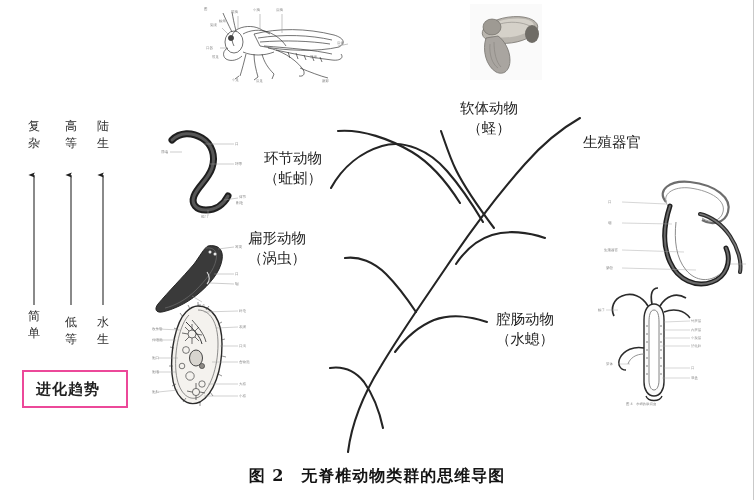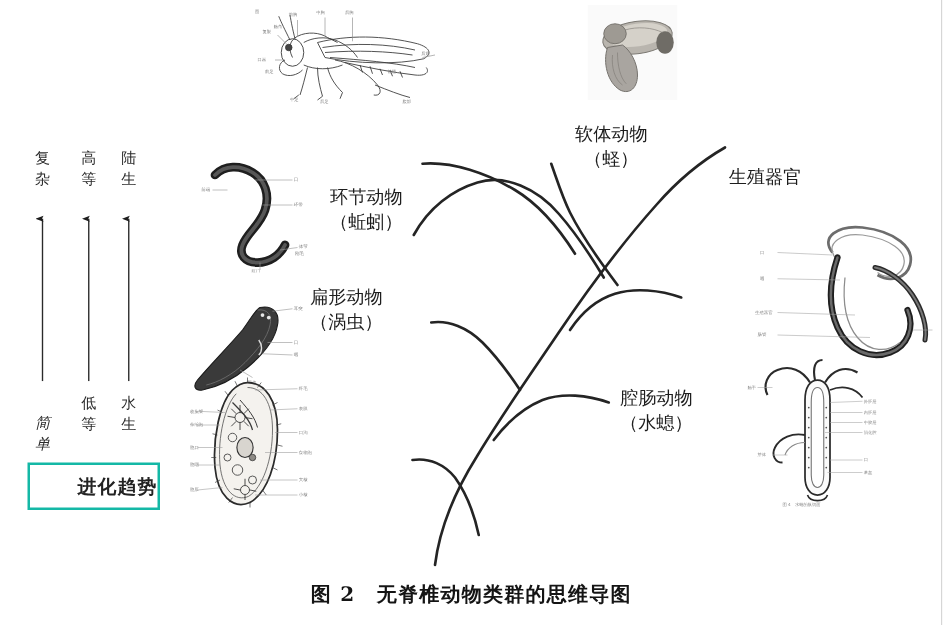--- a/index.html
+++ b/index.html
@@ -34,25 +34,25 @@
     letter-spacing: 0px;
   }
   .axis-arrow-svg { position: absolute; }
 
   .trend-box {
     position: absolute;
     left: 22px;
     top: 370px;
     width: 106px;
     height: 38px;
-    border: 2px solid #14b8a6;
+    border: 2px solid #ec4899;
     box-sizing: border-box;
     display: flex;
     align-items: center;
-    justify-content: flex-end;
+    justify-content: flex-start;
     padding-left: 12px;
   }
   .trend-box span {
     font-size: 15px;
     letter-spacing: 1px;
     color: #222;
     font-weight: 600;
   }
 
   
@@ -103,21 +103,21 @@
       <defs>
         <marker id="arrowhead" markerWidth="7" markerHeight="7" refX="3" refY="5.6" orient="auto" markerUnits="userSpaceOnUse">
           <path d="M3,0 L0.6,6.4 L3,5.2 L5.4,6.4 Z" fill="#1d1d1d"></path>
         </marker>
       </defs>
       <line x1="34" y1="140" x2="34" y2="10" stroke="#2a2a2a" stroke-width="1.1" marker-end="url(#arrowhead)"></line>
       <line x1="71" y1="140" x2="71" y2="10" stroke="#2a2a2a" stroke-width="1.1" marker-end="url(#arrowhead)"></line>
       <line x1="103" y1="140" x2="103" y2="10" stroke="#2a2a2a" stroke-width="1.1" marker-end="url(#arrowhead)"></line>
     </svg>
 
-    <div class="axis-label" style="left:23px; top:330px;font-style:italic;">简单</div>
+    <div class="axis-label" style="left:23px; top:308px;">简单</div>
     <div class="axis-label" style="left:60px; top:314px;">低等</div>
     <div class="axis-label" style="left:92px; top:314px;">水生</div>
 
     <div class="trend-box">
       <span>进化趋势</span>
     </div>
   </div>
 
   <svg id="tree" width="754" height="500">
     <g fill="none" stroke="#242424" stroke-width="2.1" stroke-linecap="round">

